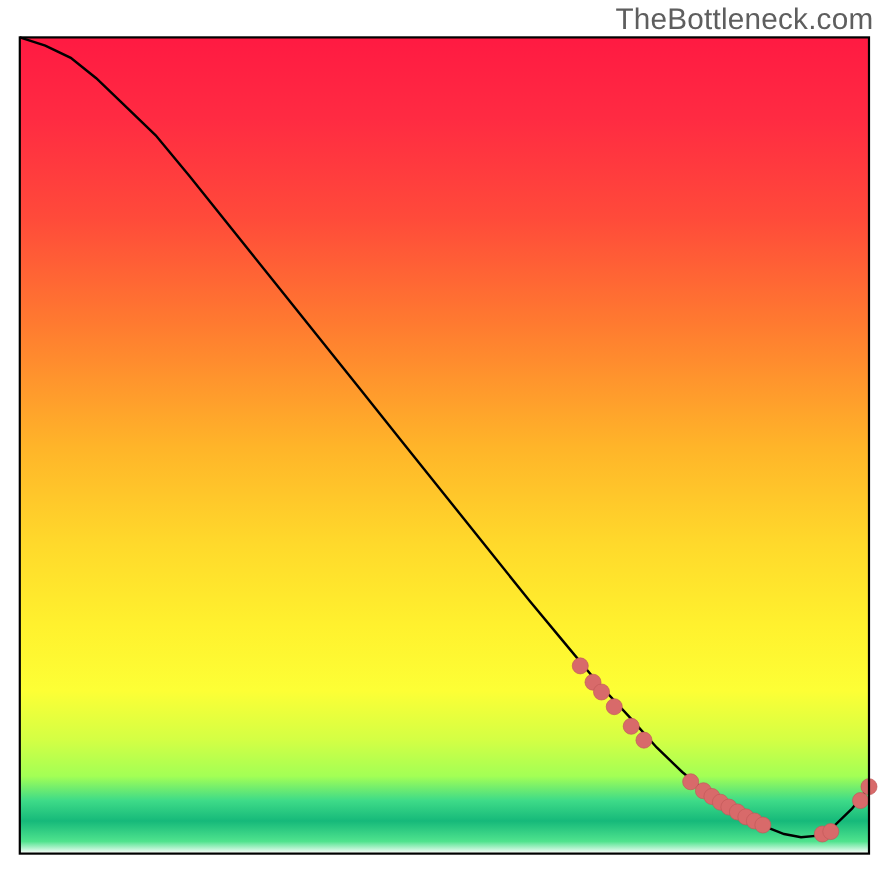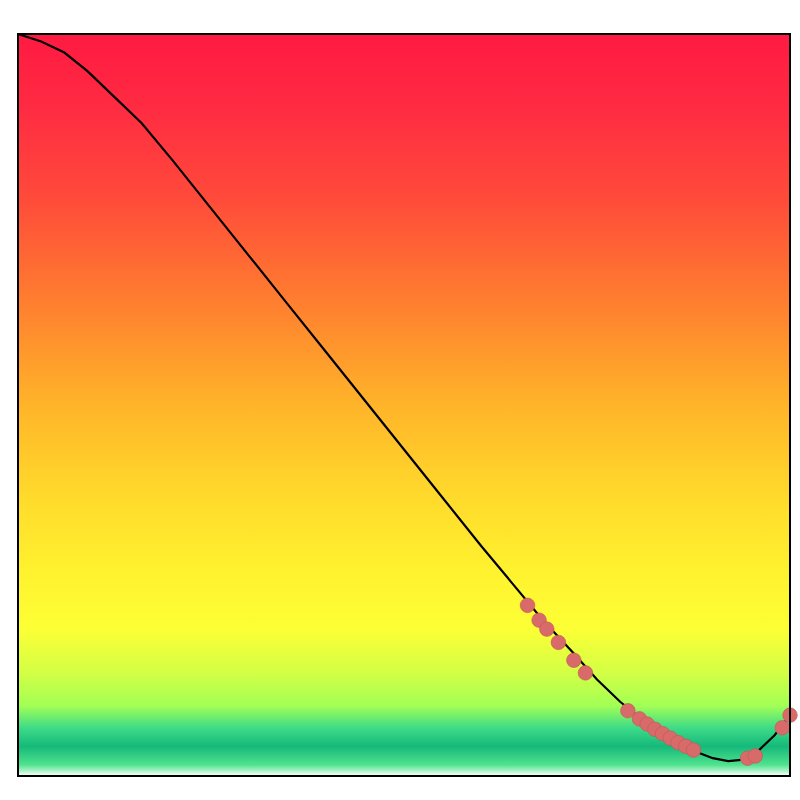--- a/index.html
+++ b/index.html
@@ -31,20 +31,21 @@
     position: absolute;
     top: 0;
     left: 0;
   }
 </style>
 </head>
 <body>
 
 <div class="stage">
 
+  <div class="watermark">TheBottleneck.com</div>
 
   <svg class="chart" width="800" height="800" viewBox="0 0 800 800">
     <defs>
       <linearGradient id="bgGrad" x1="0" y1="0" x2="0" y2="1">
           <stop offset="0.00%" stop-color="#ff1a42"></stop>
           <stop offset="10.00%" stop-color="#ff2b42"></stop>
           <stop offset="22.00%" stop-color="#ff4a3a"></stop>
           <stop offset="35.00%" stop-color="#ff7a30"></stop>
           <stop offset="50.00%" stop-color="#ffb429"></stop>
           <stop offset="62.00%" stop-color="#ffd92b"></stop>

